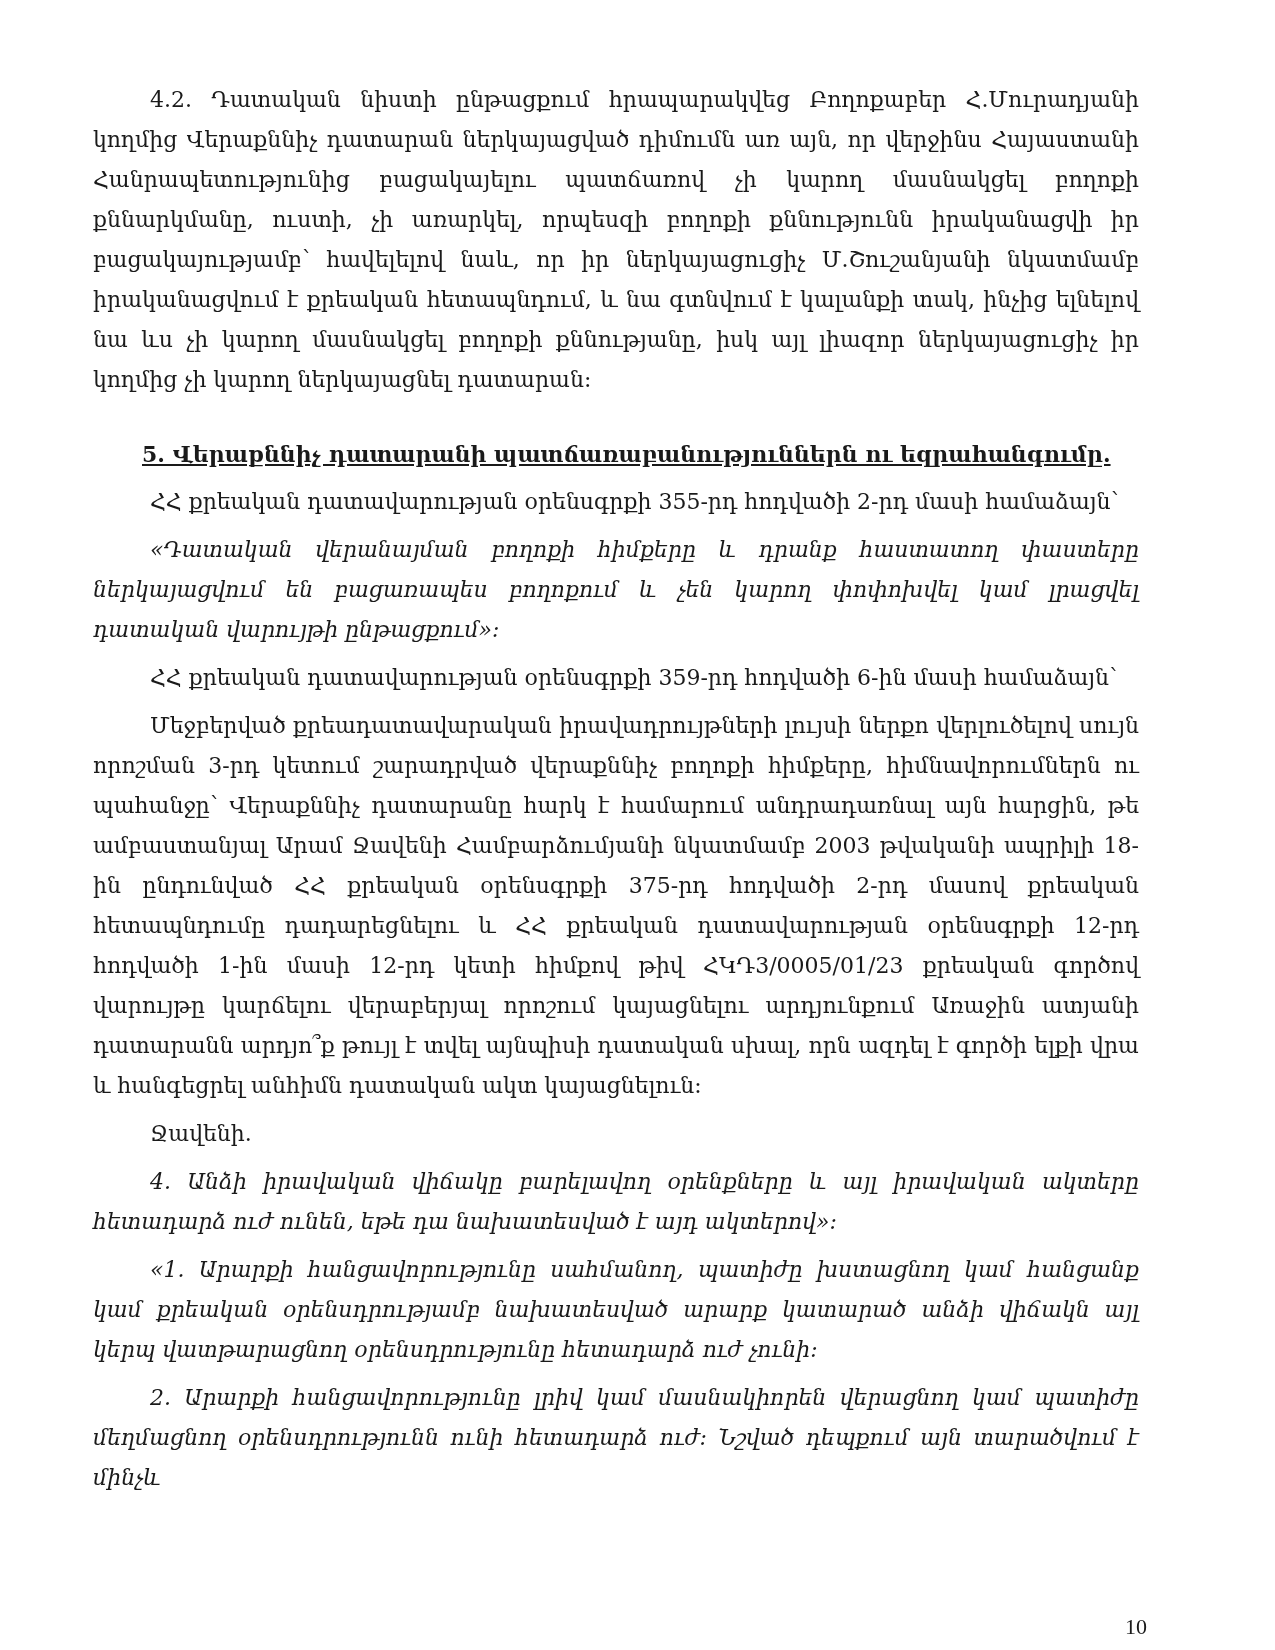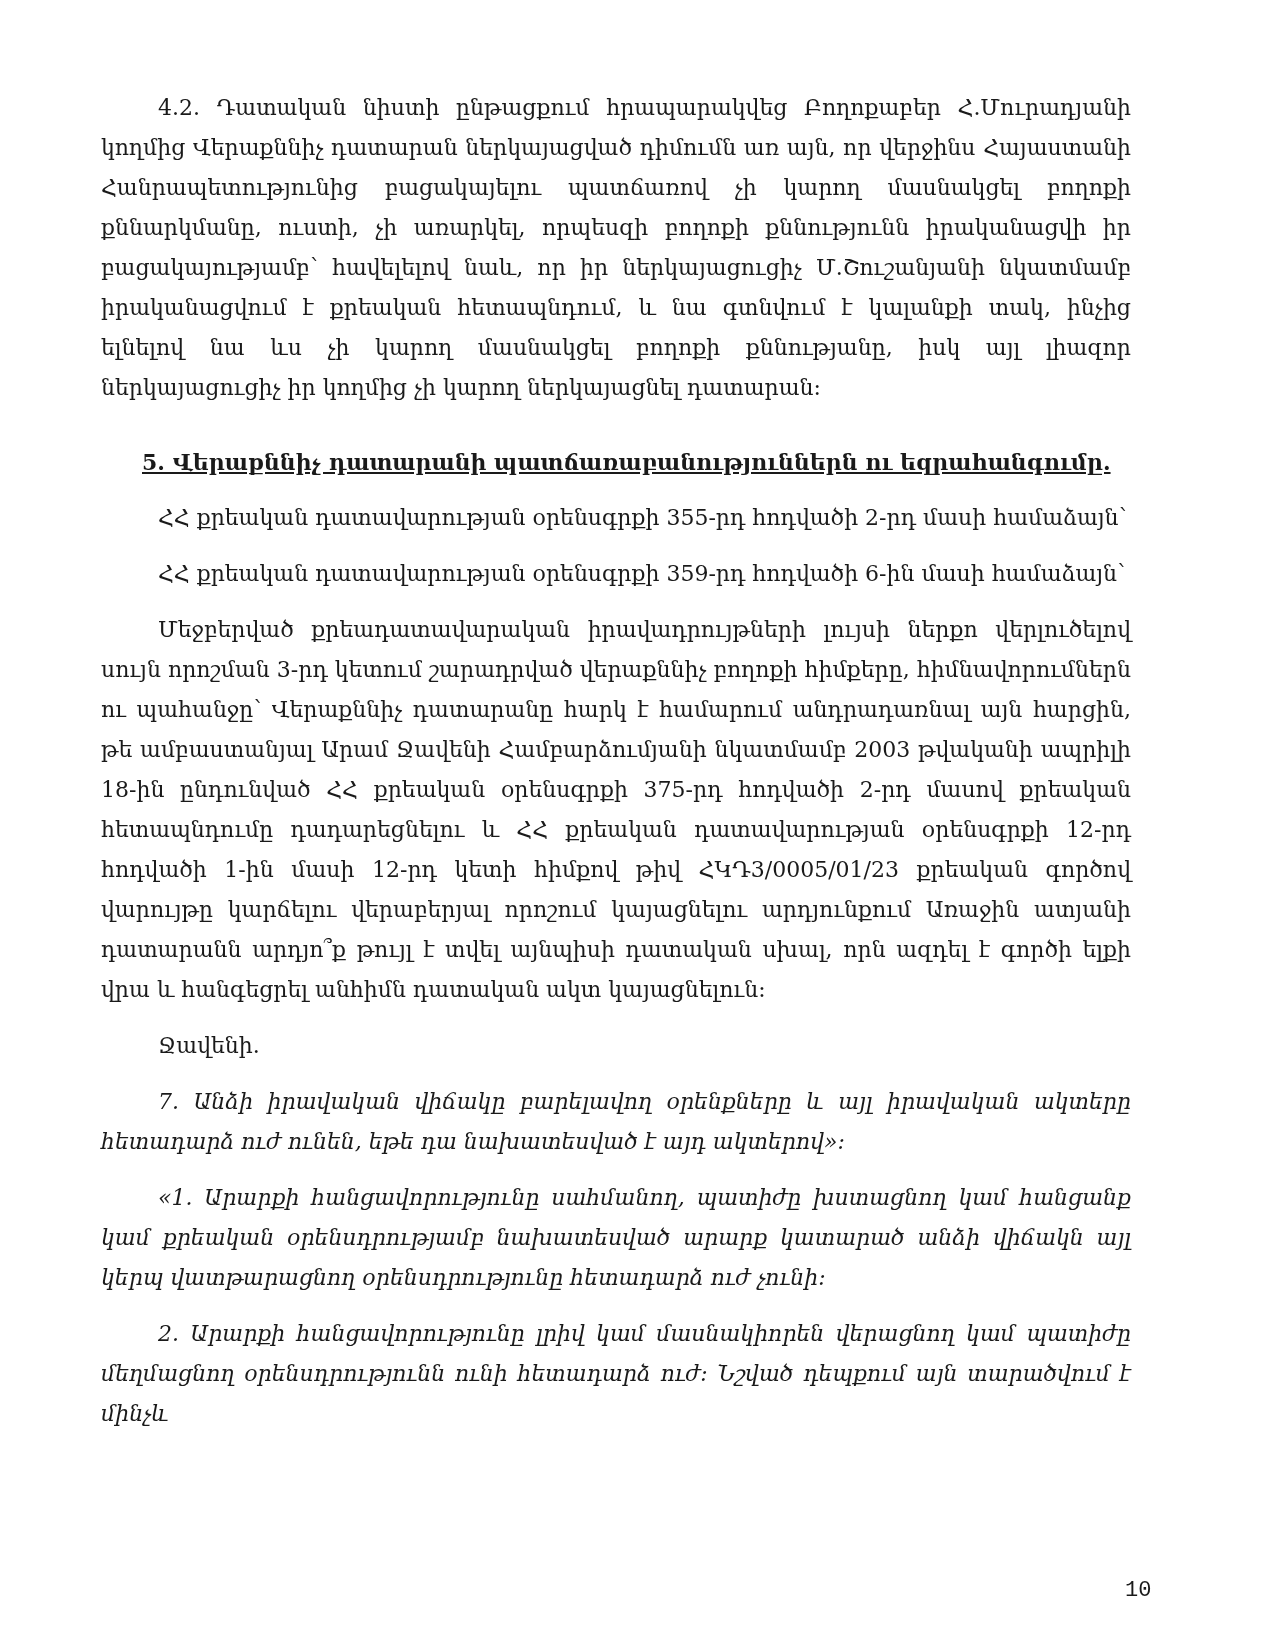--- a/index.html
+++ b/index.html
@@ -2,35 +2,36 @@
 <html><head>
 <meta charset="utf-8">
 <style>
   html, body { margin: 0; padding: 0; background: #ffffff; }
   body { width: 1275px; height: 1650px; position: relative; overflow: hidden; }
   .page {
     position: absolute; left: 85px; top: 72px; width: 1062px;
     font-family: "DejaVu Serif", "Liberation Serif", serif;
     font-size: 22px; line-height: 40px; color: #1a1a1a;
   }
-  .p { margin: 16px; text-align: justify; text-indent: 57px; }
+  .p { margin: 8px; text-align: justify; text-indent: 57px; }
   .it { font-style: italic; }
   .heading { margin: 34px 0 0 0; text-indent: 57px; font-weight: bold; text-decoration: underline; }
   .pagenum {
-    position: absolute; left: 1125px; top: 1578px;
-    font-family: Liberation Mono, monospace; font-size: 22px; color: #1a1a1a;
+    position: absolute; left: 1125px; top: 1614px;
+    font-family: Liberation Serif, serif; font-size: 22px; color: #1a1a1a;
   }
 </style>
 </head>
 <body>
 
 <div class="page">
   <p class="p">4.2. Դատական նիստի ընթացքում հրապարակվեց Բողոքաբեր Հ.Մուրադյանի կողմից Վերաքննիչ դատարան ներկայացված դիմումն առ այն, որ վերջինս Հայաստանի Հանրապետությունից բացակայելու պատճառով չի կարող մասնակցել բողոքի քննարկմանը, ուստի, չի առարկել, որպեսզի բողոքի քննությունն իրականացվի իր բացակայությամբ՝ հավելելով նաև, որ իր ներկայացուցիչ Մ.Շուշանյանի նկատմամբ իրականացվում է քրեական հետապնդում, և նա գտնվում է կալանքի տակ, ինչից ելնելով նա ևս չի կարող մասնակցել բողոքի քննությանը, իսկ այլ լիազոր ներկայացուցիչ իր կողմից չի կարող ներկայացնել դատարան:</p>
   <p class="heading">5. Վերաքննիչ դատարանի պատճառաբանություններն ու եզրահանգումը.</p>
   <p class="p">ՀՀ քրեական դատավարության օրենսգրքի 355-րդ հոդվածի 2-րդ մասի համաձայն՝</p>
+  <p class="p it">«Դատական վերանայման բողոքի հիմքերը և դրանք հաստատող փաստերը ներկայացվում են բացառապես բողոքում և չեն կարող փոփոխվել կամ լրացվել դատական վարույթի ընթացքում»:</p>
   <p class="p">ՀՀ քրեական դատավարության օրենսգրքի 359-րդ հոդվածի 6-ին մասի համաձայն՝</p>
   <p class="p">Մեջբերված քրեադատավարական իրավադրույթների լույսի ներքո վերլուծելով սույն որոշման 3-րդ կետում շարադրված վերաքննիչ բողոքի հիմքերը, հիմնավորումներն ու պահանջը՝ Վերաքննիչ դատարանը հարկ է համարում անդրադառնալ այն հարցին, թե ամբաստանյալ Արամ Ջավենի Համբարձումյանի նկատմամբ 2003 թվականի ապրիլի 18-ին ընդունված ՀՀ քրեական օրենսգրքի 375-րդ հոդվածի 2-րդ մասով քրեական հետապնդումը դադարեցնելու և ՀՀ քրեական դատավարության օրենսգրքի 12-րդ հոդվածի 1-ին մասի 12-րդ կետի հիմքով թիվ ՀԿԴ3/0005/01/23 քրեական գործով վարույթը կարճելու վերաբերյալ որոշում կայացնելու արդյունքում Առաջին ատյանի դատարանն արդյո՞ք թույլ է տվել այնպիսի դատական սխալ, որն ազդել է գործի ելքի վրա և հանգեցրել անհիմն դատական ակտ կայացնելուն:</p>
   <p class="p">Ջավենի.</p>
-  <p class="p it">7. Անձի իրավական վիճակը բարելավող օրենքները և այլ իրավական ակտերը հետադարձ ուժ ունեն, եթե դա նախատեսված է այդ ակտերով»:</p>
+  <p class="p it">4. Անձի իրավական վիճակը բարելավող օրենքները և այլ իրավական ակտերը հետադարձ ուժ ունեն, եթե դա նախատեսված է այդ ակտերով»:</p>
   <p class="p it">«1. Արարքի հանցավորությունը սահմանող, պատիժը խստացնող կամ հանցանք կամ քրեական օրենսդրությամբ նախատեսված արարք կատարած անձի վիճակն այլ կերպ վատթարացնող օրենսդրությունը հետադարձ ուժ չունի:</p>
   <p class="p it">2. Արարքի հանցավորությունը լրիվ կամ մասնակիորեն վերացնող կամ պատիժը մեղմացնող օրենսդրությունն ունի հետադարձ ուժ: Նշված դեպքում այն տարածվում է մինչև</p>
 </div>
 <div class="pagenum">10</div>
 
 </body></html>

